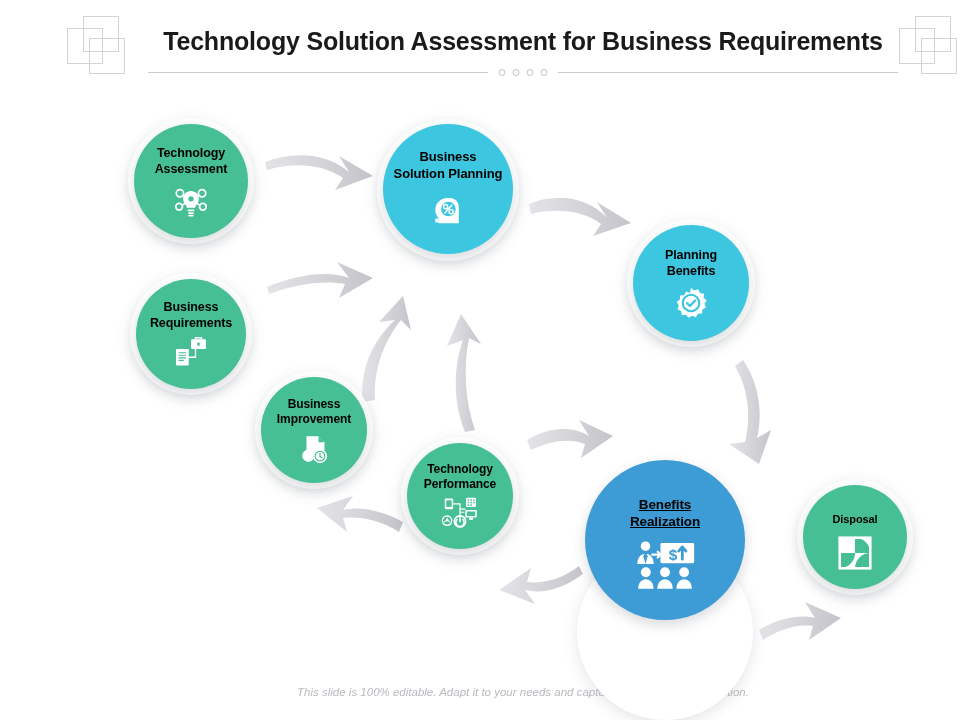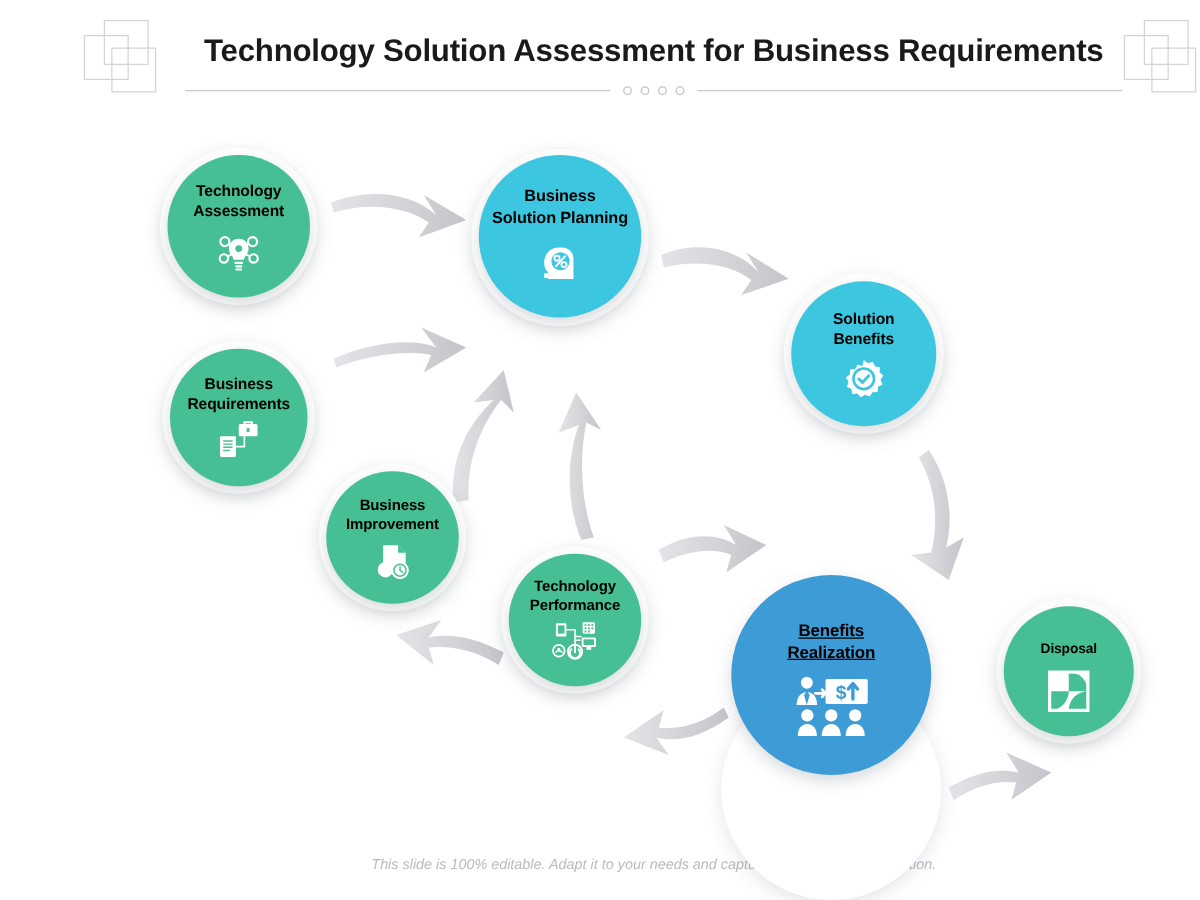--- a/index.html
+++ b/index.html
@@ -257,21 +257,21 @@
           <circle cx="21" cy="21" r="2.6" fill="none" stroke="#fff" stroke-width="1.8"></circle>
           <circle cx="28" cy="27.4" r="2.6" fill="none" stroke="#fff" stroke-width="1.8"></circle>
           <path d="M12 36 h-4 v5 h4" fill="#fff"></path>
         </svg>
       </div>
     </div>
 
     <div class="node-halo" style="left:584px; top:127px; width:128px; height:128px;"></div>
     <div class="node" style="left:590px; top:133px; width:116px; height:116px; background:#3dc6e0; padding-top:22px;">
       <div class="node-label" style="font-size:12.5px;">
-        <div>Solution</div>
+        <div>Planning</div>
         <div>Benefits</div>
       </div>
       <div class="node-icon" style="margin-top:6px;">
         <svg width="36" height="36" viewBox="0 0 48 48" fill="#ffffff">
           <path d="M24 4 l4.4 3.4 5.2-1.6 2.4 5 5.4 0.8 -0.6 5.4 4.2 3.6 -3.2 4.4 2.2 5 -4.8 2.6 -0.4 5.4 -5.4 0.4 -3 4.6 -5-2 -4.6 2.8 -3.6-4 -5.4 0.4 -1-5.4 -4.8-2.4 1.8-5.2 -3-4.6 4.4-3.2 0.2-5.4 5.4-0.4 2.8-4.8 5 1.8 z"></path>
           <circle cx="24" cy="24" r="12.4" fill="#3dc6e0"></circle>
           <circle cx="24" cy="24" r="9.6" fill="#ffffff"></circle>
           <path d="M18.8 24.2 l3.8 3.8 6.8-7.2" stroke="#3dc6e0" stroke-width="3.1" fill="none" stroke-linecap="round" stroke-linejoin="round"></path>
         </svg>
       </div>

